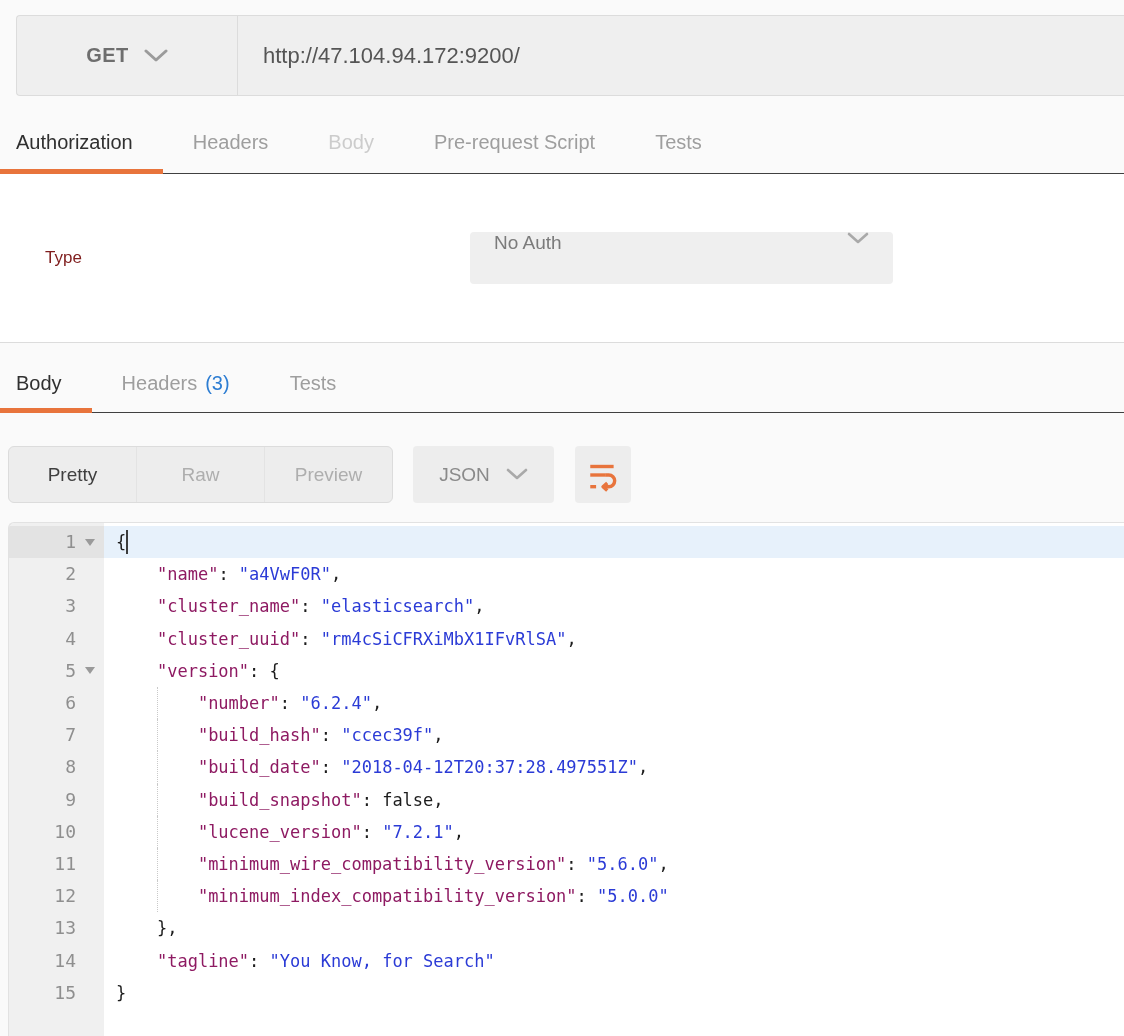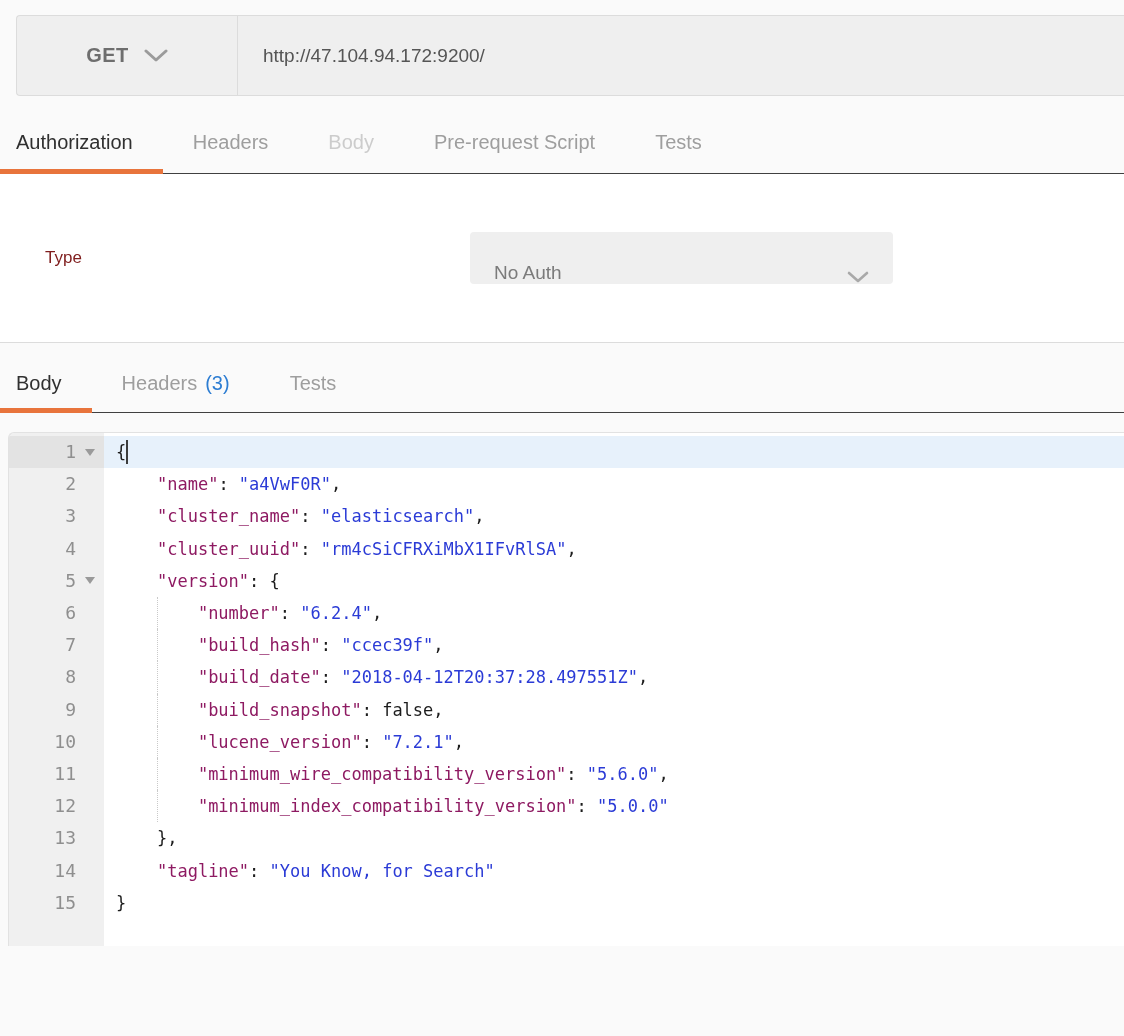--- a/index.html
+++ b/index.html
@@ -20,21 +20,21 @@
   .url-bar{
     margin:15px 12px 0 16px;width:1108px;height:81px;
     background:#efefef;border:1px solid #dcdcdc;border-right:none;
     border-radius:4px 0 0 4px;display:flex;align-items:stretch;
   }
   .method{
     width:221px;flex-shrink:0;display:flex;align-items:center;justify-content:center;
     gap:15px;border-right:1px solid #dcdcdc;cursor:pointer;
   }
   .method-label{font-size:20px;font-weight:700;color:#6e6e6e;letter-spacing:.5px}
-  .url-field{flex:1;display:flex;align-items:center;padding-left:25px;font-size:19px;color:#555;cursor:text}
+  .url-field{flex:1;display:flex;align-items:center;padding-left:25px;font-size:22px;color:#555;cursor:text}
 
   
   .tabs{display:flex;border-bottom:1px solid #404040;background:transparent}
   .req-tabs{height:78px;padding-top:16px}
   .resp-tabs{height:70px;padding-top:12px;background:#fafafa}
   .tab{
     position:relative;display:flex;align-items:center;
     padding:0 30px;font-size:20px;color:#9e9e9e;cursor:pointer;white-space:nowrap;
   }
   .tab:first-child{padding-left:16px}
@@ -46,21 +46,21 @@
   .tab .count{color:var(--count-blue);margin-left:8px}
 
   
   .auth-section{
     height:169px;background:#ffffff;border-bottom:1px solid #dcdcdc;
     display:flex;align-items:center;padding-left:45px;
   }
   .type-label{width:425px;font-size:17px;color:#7f1d1d}
   .auth-select{
     width:423px;height:52px;background:#efefef;border-radius:4px;cursor:pointer;
-    display:flex;align-items:flex-end;justify-content:space-between;padding:0 24px;
+    display:flex;align-items:flex-start;justify-content:space-between;padding:0 24px;
     font-size:19px;color:#7b7b7b;
   }
 
   
   .toolbar{margin:33px 0 0 8px;height:57px;display:flex;align-items:stretch}
   .segmented{
     width:385px;display:flex;background:#ededed;border:1px solid #dcdcdc;border-radius:6px;overflow:hidden;
   }
   .seg-item{
     flex:1;display:flex;align-items:center;justify-content:center;
@@ -161,20 +161,42 @@
       </div>
       <div class="tab ">
         <span>Headers</span>
         <span class="count">(3)</span>
       </div>
       <div class="tab ">
         <span>Tests</span>
       </div>
     </div>
 
+  <div class="toolbar">
+    <div class="segmented" id="view-modes">
+        <div class="seg-item active">Pretty</div>
+        <div class="seg-item">Raw</div>
+        <div class="seg-item">Preview</div>
+      </div>
+    <div class="format-select">
+      <span>JSON</span>
+      <svg class="chev" width="22" height="13" viewBox="0 0 22 13">
+          <polyline points="2,2 11,10 20,2" fill="none" stroke="#a9a9a9" stroke-width="2.6" stroke-linecap="round" stroke-linejoin="round"></polyline>
+        </svg>
+    </div>
+    <button class="wrap-btn">
+      <svg width="34" height="34" viewBox="0 0 32 32" fill="none">
+        <path d="M4 8 H26" stroke="#e8743c" stroke-width="3.2"></path>
+        <path d="M4 16 H18" stroke="#e8743c" stroke-width="3.2"></path>
+        <path d="M18 16 H21.5 a5.5 5.5 0 0 1 0 11 H16.5" stroke="#e8743c" stroke-width="3.2"></path>
+        <path d="M20 23.5 L16 27 L20 30.5" stroke="#e8743c" stroke-width="3.2" stroke-linejoin="round"></path>
+        <path d="M4 27 H9.5" stroke="#e8743c" stroke-width="3.2"></path>
+      </svg>
+    </button>
+  </div>
 
   <div class="code-panel" id="code-panel">
       <div class="row active">
         <div class="gutter-cell">
           <span class="ln">1</span>
           <span class="fold-col">
             <span class="fold-arrow"></span>
           </span>
         </div>
         <div class="line-content"><span class="tk-p">{</span><span class="caret"></span></div>

